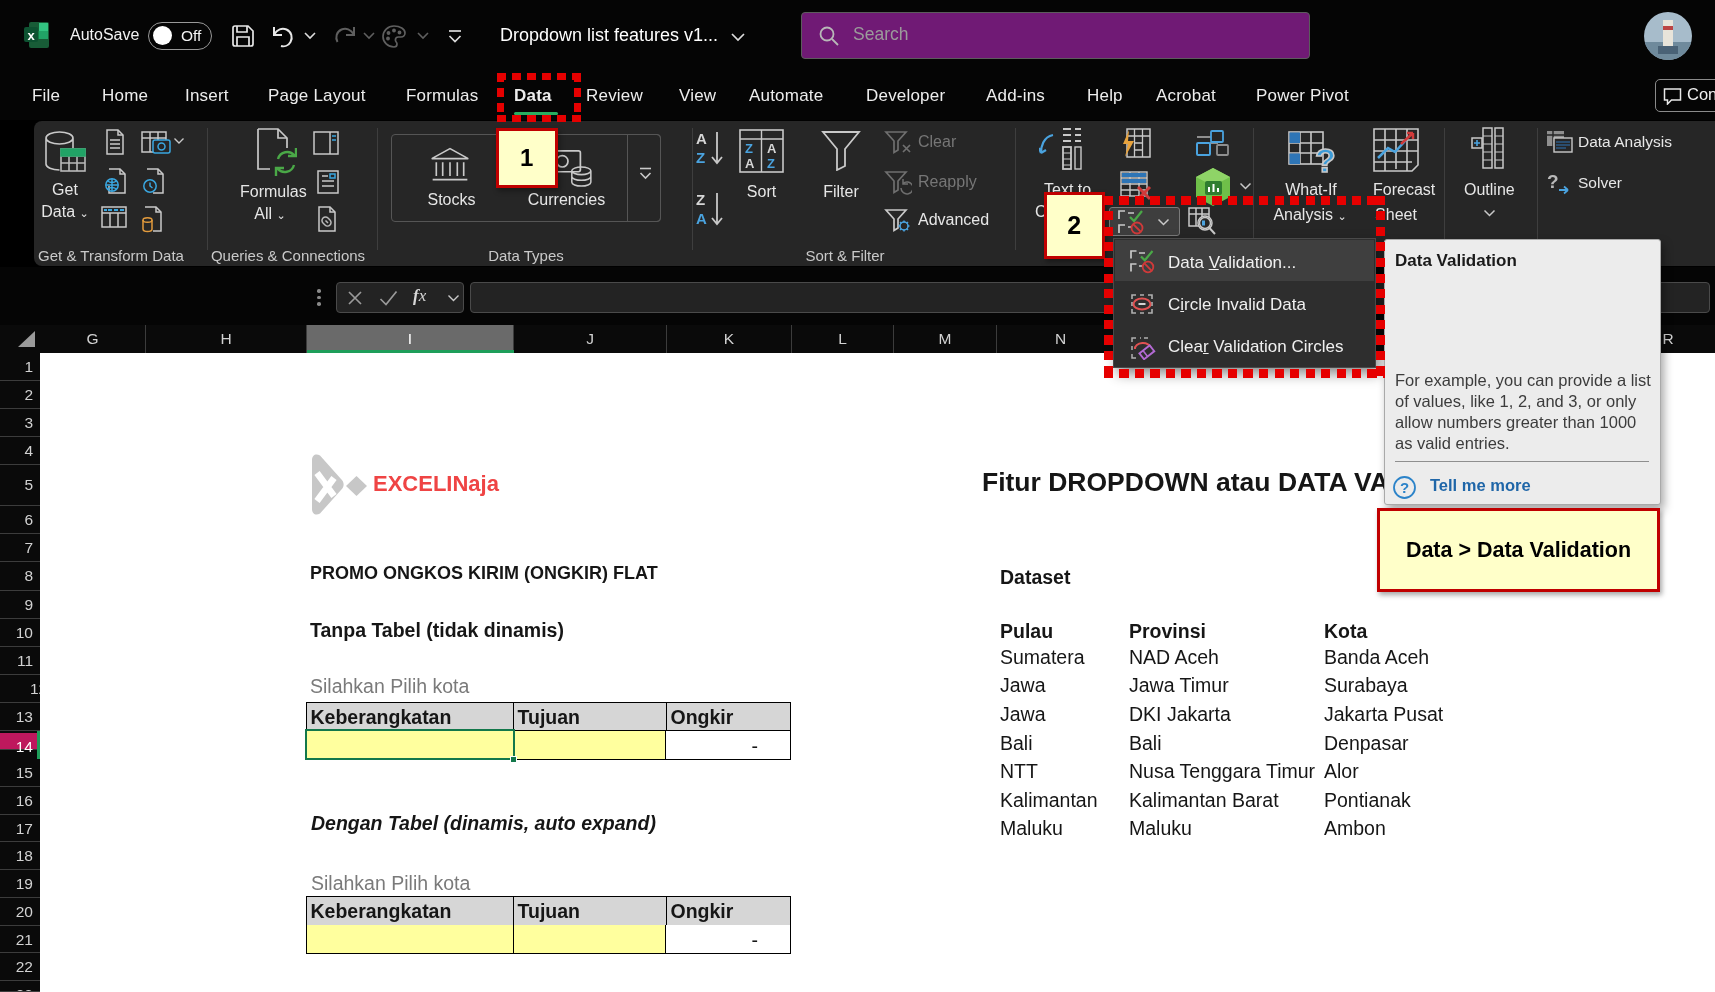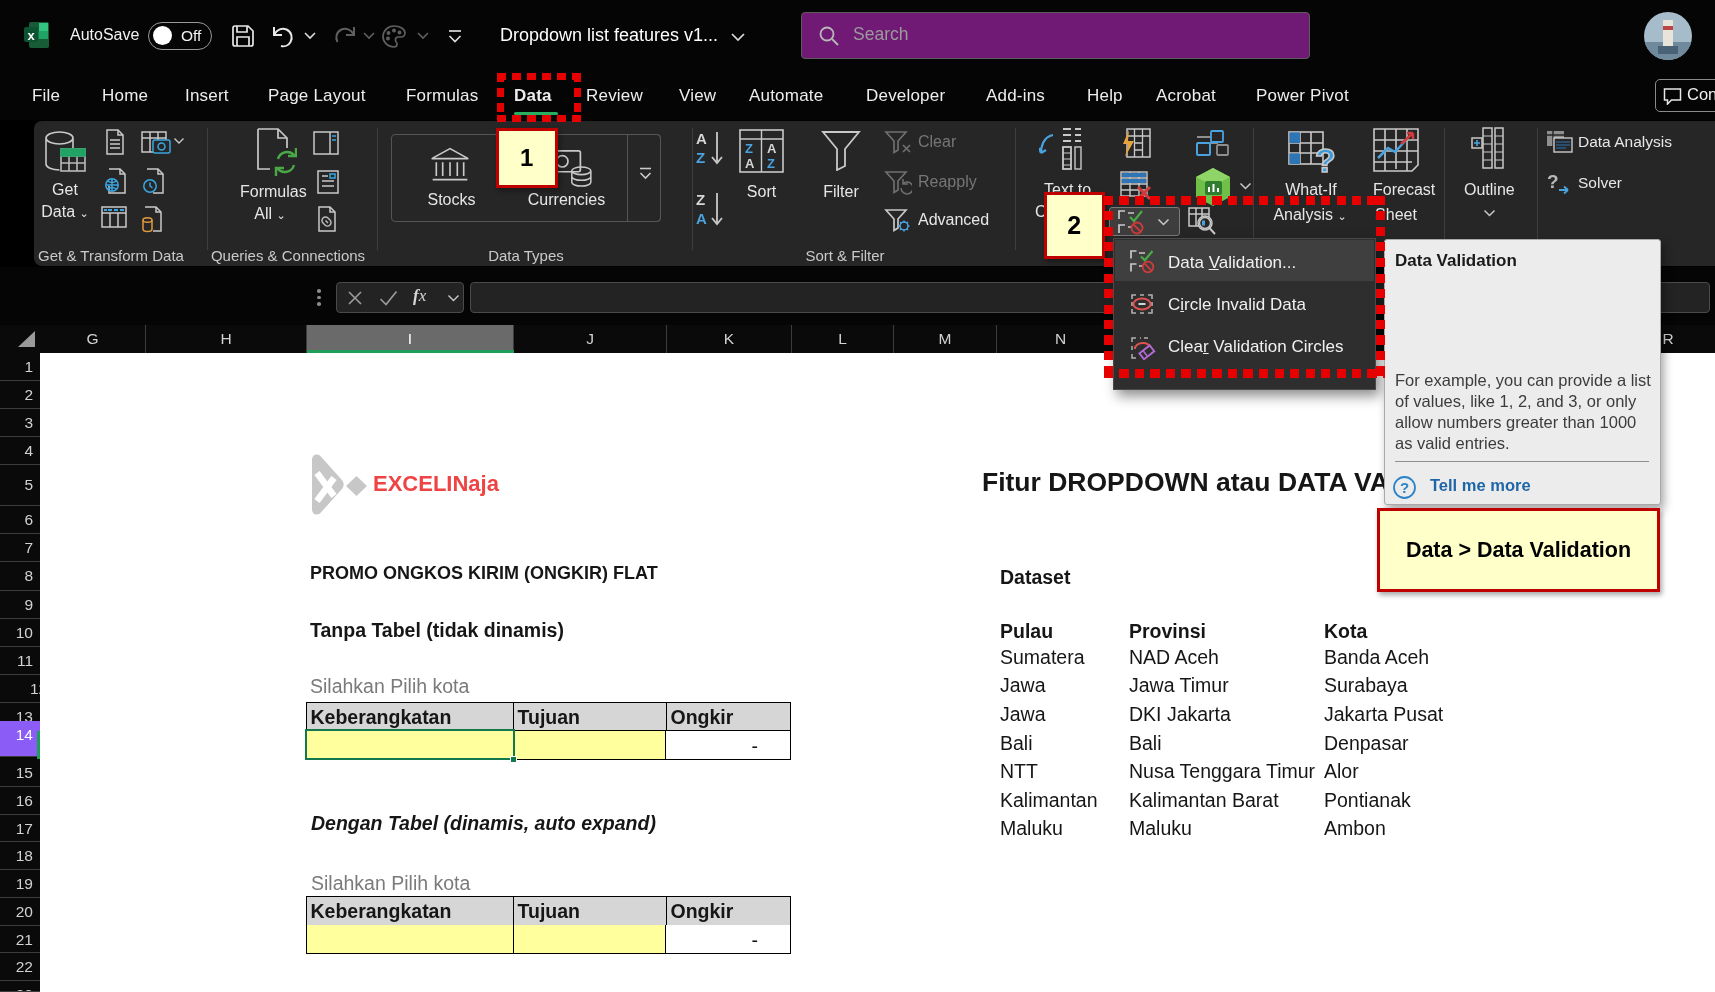--- a/index.html
+++ b/index.html
@@ -459,21 +459,21 @@
     <div class="rh" style="top:84px;height:28px;line-height:27px;">4</div>
     <div class="rh" style="top:112px;height:41px;line-height:40px;">5</div>
     <div class="rh" style="top:153px;height:28.2px;line-height:27px;">6</div>
     <div class="rh" style="top:181.2px;height:28.2px;line-height:27px;">7</div>
     <div class="rh" style="top:209.4px;height:28.2px;line-height:27px;">8</div>
     <div class="rh" style="top:237.6px;height:28.2px;line-height:27px;">9</div>
     <div class="rh" style="top:265.8px;height:28.2px;line-height:27px;">10</div>
     <div class="rh" style="top:294px;height:28.2px;line-height:27px;">11</div>
     <div class="rh" style="top:322.2px;height:28.2px;line-height:27px;padding-left:30px;">12</div>
     <div class="rh" style="top:350.4px;height:27.8px;line-height:27px;">13</div>
-    <div class="rh" style="top:368px;height:36px;line-height:27px;background:#8b5cf6;color:#fff;">14</div>
+    <div class="rh" style="top:380px;height:17px;line-height:27px;background:#be185d;color:#fff;">14</div>
     <div class="abs" style="left:37px;top:378.2px;width:3px;height:27.8px;background:#1e9e5a;"></div>
     <div class="rh" style="top:406px;height:27.8px;line-height:27px;">15</div>
     <div class="rh" style="top:433.8px;height:27.8px;line-height:27px;">16</div>
     <div class="rh" style="top:461.6px;height:27.8px;line-height:27px;">17</div>
     <div class="rh" style="top:489.4px;height:27.6px;line-height:27px;">18</div>
     <div class="rh" style="top:517px;height:27.8px;line-height:27px;">19</div>
     <div class="rh" style="top:544.8px;height:27.8px;line-height:27px;">20</div>
     <div class="rh" style="top:572.6px;height:27.8px;line-height:27px;">21</div>
     <div class="rh" style="top:600.4px;height:27.8px;line-height:27px;">22</div>
     <div class="rh" style="top:628.2px;height:10.8px;line-height:27px;overflow:hidden;">23</div>
@@ -540,21 +540,21 @@
       <div class="abs" style="left:0;top:0;width:100%;height:7px;background:repeating-linear-gradient(90deg,#e60000 0 9px,transparent 9px 15px);"></div>
       <div class="abs" style="left:0;bottom:0;width:100%;height:7px;background:repeating-linear-gradient(90deg,#e60000 0 9px,transparent 9px 15px);"></div>
       <div class="abs" style="left:0;top:0;width:7px;height:100%;background:repeating-linear-gradient(180deg,#e60000 0 9px,transparent 9px 15px);"></div>
       <div class="abs" style="right:0;top:0;width:7px;height:100%;background:repeating-linear-gradient(180deg,#e60000 0 9px,transparent 9px 15px);"></div>
     </div>
 
     <div class="note notenum" style="left:496px;top:128px;width:61.5px;height:60px;border-width:3.5px;font-size:24px;">1</div>
 
     <div class="note notenum" style="left:1043.5px;top:192px;width:61.5px;height:67px;border-width:3.5px;font-size:25px;">2</div>
 
-    <div class="abs" style="left:1113px;top:238px;width:263px;height:152px;background:#2e2e2e;border:1px solid #4a4a4a;box-shadow:4px 6px 12px rgba(0,0,0,0.45);">
+    <div class="abs" style="left:1113px;top:238px;width:263px;height:130px;background:#2e2e2e;border:1px solid #4a4a4a;box-shadow:4px 6px 12px rgba(0,0,0,0.45);">
       <div class="abs" style="left:1px;top:1px;right:1px;height:41px;background:#3f3f3f;"></div>
       <svg class="abs" style="left:15px;top:10px" width="28" height="25" viewBox="0 0 28 25" fill="none">
         <g stroke="#c9c9c9" stroke-width="1.7">
           <path d="M7.5 2 H2 v7.5 M7.5 15 H2 v7.5"></path>
           <path d="M10 4 h6 M10 17 h4" stroke-width="1.5"></path>
         </g>
         <path d="M12 7.5 l3.8 3.8 L23.5 2" stroke="#4aa847" stroke-width="2.2" fill="none"></path>
         <g stroke="#d03a3a" stroke-width="1.8">
           <circle cx="19" cy="18" r="5.3"></circle>
           <path d="M15.2 14.2 l7.6 7.6"></path>

